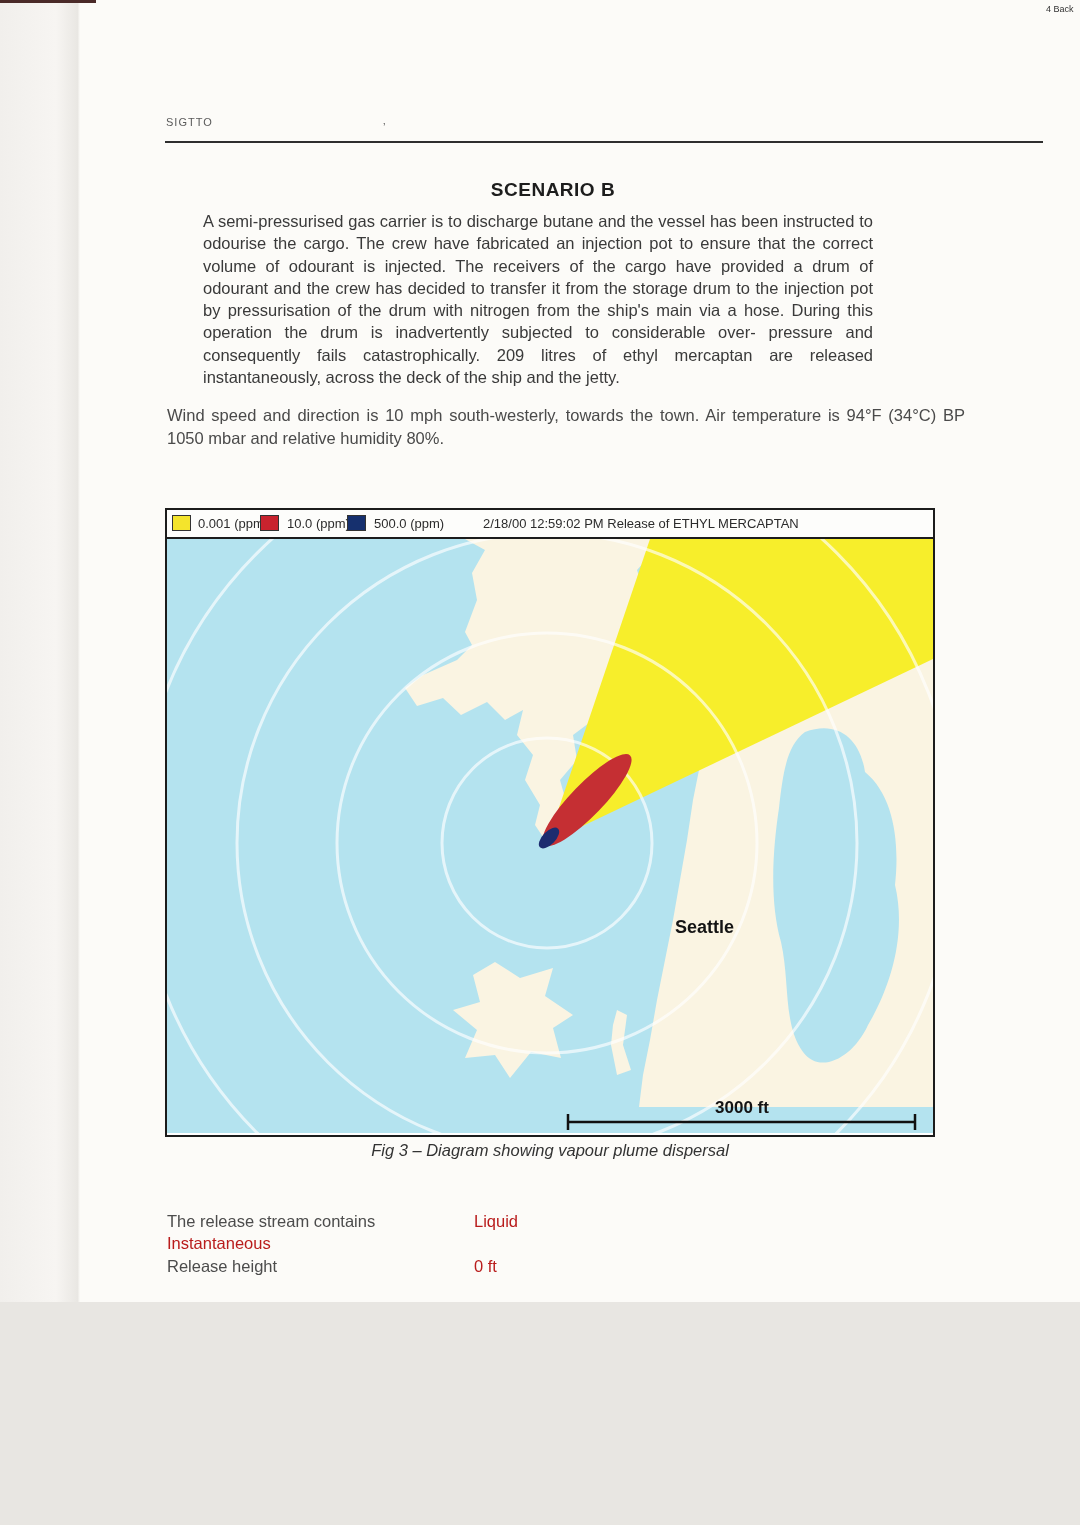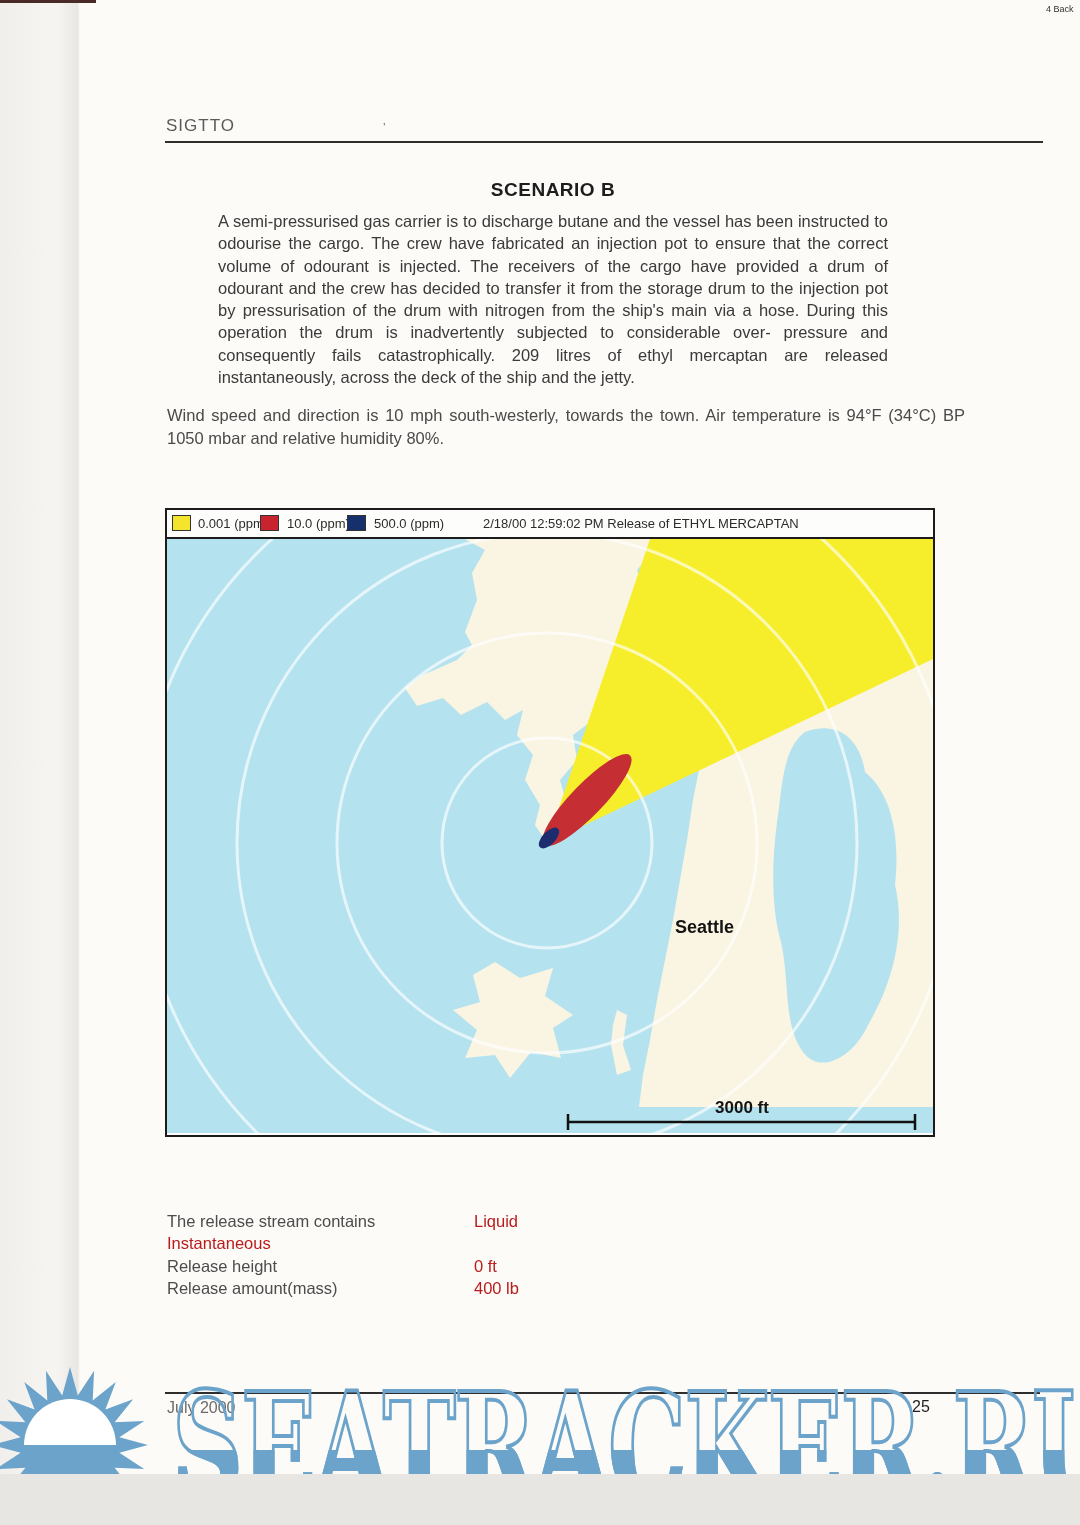--- a/index.html
+++ b/index.html
@@ -1,32 +1,32 @@
 <!DOCTYPE html>
 <html><head>
 <meta charset="utf-8">
 <style>
   html,body{margin:0;padding:0;background:#e8e6e2;}
   *{box-sizing:border-box;}
   #page{
-    position:relative;width:1080px;height:1474px;overflow:hidden;
+    position:relative;width:1080px;height:1302px;overflow:hidden;
     background:#fcfbf8;font-family:"Liberation Sans",sans-serif;color:#383838;
   }
   
   .scan-left{position:absolute;left:0;top:0;width:80px;height:100%;
     background:linear-gradient(to right,#f1efec 0%,#f7f5f2 70%,#e9e7e3 97%,#fcfbf8 100%);}
   .scan-topline{position:absolute;left:0;top:0;width:96px;height:3px;background:#4a2a28;}
   .back-link{position:absolute;left:1046px;top:4px;font-size:9px;color:#333;}
   
-  .brand{position:absolute;left:166px;top:116px;font-size:17px;color:#5a5a5a;letter-spacing:1px;}
+  .brand{position:absolute;left:166px;top:116px;font-size:11px;color:#5a5a5a;letter-spacing:1px;}
   .speck{position:absolute;left:383px;top:121px;font-size:11px;color:#555;}
   .rule-top{position:absolute;left:165px;top:141px;width:878px;height:2px;background:#2e2e2e;}
   .title{position:absolute;left:218px;top:163px;width:670px;text-align:center;
     font-size:19px;font-weight:bold;color:#1d1d1d;letter-spacing:.5px;margin-top:16px;}
-  .para{position:absolute;left:218px;top:210px;width:670px;font-size:16.5px;
+  .para{position:absolute;left:203px;top:210px;width:670px;font-size:16.5px;
     line-height:22.3px;text-align:justify;color:#3a3a3a;}
   .conditions{position:absolute;left:167px;top:404px;width:798px;font-size:16.5px;
     line-height:22.5px;text-align:justify;color:#4a4a4a;}
   
   .map-frame{position:absolute;left:165px;top:508px;width:770px;height:629px;
     border:2px solid #1c1c1c;background:#fff;}
   .map-legend{position:relative;width:766px;height:29px;background:#fdfdfb;
     border-bottom:2px solid #1c1c1c;font-size:13px;color:#2c2c2c;}
   .map-legend .sw{position:absolute;top:5px;width:19px;height:16px;border:1px solid #333;}
   .map-legend .lg-label{position:absolute;top:6px;white-space:nowrap;}
@@ -120,36 +120,33 @@
 
       <g stroke="#111" stroke-width="2.5">
         <line x1="401" y1="583" x2="748" y2="583"></line>
         <line x1="401" y1="575" x2="401" y2="591"></line>
         <line x1="748" y1="575" x2="748" y2="591"></line>
       </g>
       <text x="575" y="574" text-anchor="middle" font-family="Liberation Sans, sans-serif" font-size="17" font-weight="bold" fill="#141414">3000 ft</text>
     </svg>
   </div>
 
+  <div class="caption">Fig 3 – Diagram showing vapour plume dispersal</div>
 
   <div class="release">
     <div class="row">
       <span class="lbl">The release stream contains</span>
       <span class="val">Liquid</span>
     </div>
     <div class="row">
       <span class="val">Instantaneous</span>
     </div>
     <div class="row">
       <span class="lbl">Release height</span>
       <span class="val">0 ft</span>
-    </div>
-    <div class="row">
-      <span class="lbl">Release amount(mass)</span>
-      <span class="val">400 lb</span>
     </div>
   </div>
 
   <div class="rule-bottom"></div>
   <div class="footer-date">July 2000</div>
   <div class="footer-page">25</div>
 
   <svg class="wm-sun" width="170" height="170" viewBox="0 0 170 170">
     <g transform="translate(5,5)">
       <polygon fill="#6ba3cb" points="158,80 129.4,87.8 154.2,104.1 124.6,102.7 143.1,125.8 115.4,115.4 125.8,143.1 102.7,124.6 104.1,154.2 87.8,129.4 80,158 72.2,129.4 55.9,154.2 57.3,124.6 34.2,143.1 44.6,115.4 16.9,125.8 35.4,102.7 5.8,104.1 30.6,87.8 2,80 30.6,72.2 5.8,55.9 35.4,57.3 16.9,34.2 44.6,44.6 34.2,16.9 57.3,35.4 55.9,5.8 72.2,30.6 80,2 87.8,30.6 104.1,5.8 102.7,35.4 125.8,16.9 115.4,44.6 143.1,34.2 124.6,57.3 154.2,55.9 129.4,72.2"></polygon>

